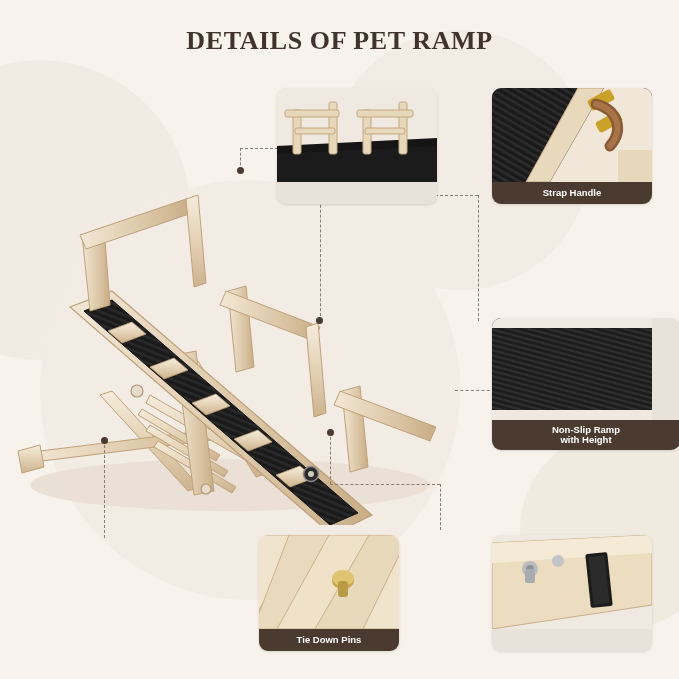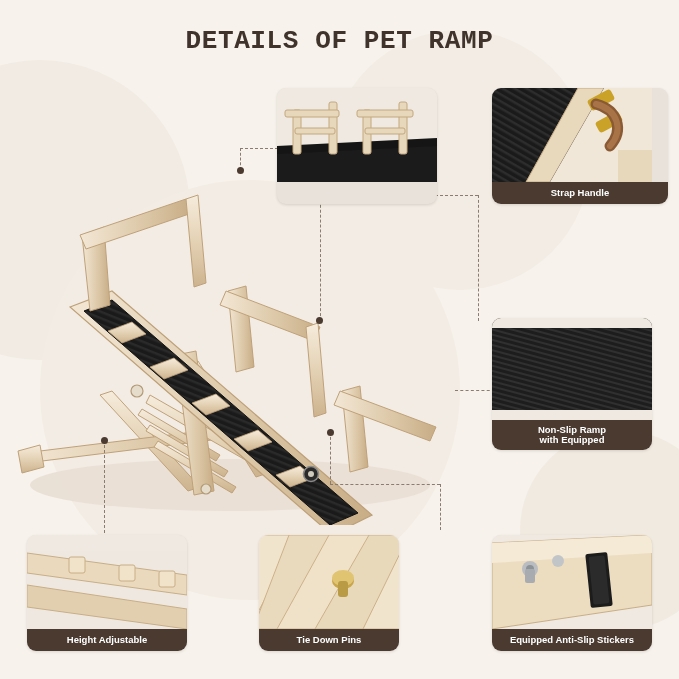--- a/index.html
+++ b/index.html
@@ -34,21 +34,21 @@
   .title {
     position: absolute;
     top: 26px;
     left: 0;
     width: 100%;
     text-align: center;
     font-size: 26px;
     font-weight: bold;
     letter-spacing: 0.6px;
     color: #3f332c;
-    font-family: Liberation Mono, monospace;
+    font-family: Liberation Serif, serif;
   }
 
   
   .card {
     position: absolute;
     border-radius: 9px;
     overflow: hidden;
     background: #e8e2da;
     box-shadow: 0 1px 3px rgba(0,0,0,0.12);
   }
@@ -225,21 +225,21 @@
           <rect x="122" y="14" width="8" height="52" rx="2"></rect>
           <rect x="8" y="22" width="54" height="7" rx="2"></rect>
           <rect x="80" y="22" width="56" height="7" rx="2"></rect>
           <rect x="18" y="40" width="40" height="6" rx="2"></rect>
           <rect x="88" y="40" width="40" height="6" rx="2"></rect>
         </g>
       </svg>
     </div>
   </div>
 
-  <div class="card" style="left:492px; top:88px; width:176px; height:116px;">
+  <div class="card" style="left:492px; top:88px; width:160px; height:116px;">
     <div class="photo">
       <svg width="160" height="94" viewBox="0 0 160 94" xmlns="http://www.w3.org/2000/svg">
         <rect width="160" height="94" fill="#f0ebe3"></rect>
         <polygon points="0,0 86,0 34,94 0,94" fill="url(#grooves2)"></polygon>
         <defs>
           <pattern id="grooves2" width="6" height="6" patternUnits="userSpaceOnUse" patternTransform="rotate(30)">
             <rect width="6" height="6" fill="#1a1a1a"></rect>
             <rect width="6" height="2.4" fill="#2d2d2d"></rect>
           </pattern>
         </defs>
@@ -251,56 +251,40 @@
           <rect x="104" y="28" width="26" height="12" rx="3" fill="#c9a227" transform="rotate(-28 117 34)"></rect>
           <path d="M104 16 C126 22 132 42 118 58" stroke="#8a5a34" stroke-width="11" fill="none" stroke-linecap="round"></path>
           <path d="M104 16 C126 22 132 42 118 58" stroke="#a97348" stroke-width="6" fill="none" stroke-linecap="round"></path>
         </g>
         <rect x="126" y="62" width="34" height="32" fill="#e7d7bb"></rect>
       </svg>
     </div>
     <div class="caption">Strap Handle</div>
   </div>
 
-  <div class="card tall" style="left:492px; top:318px; width:160px; height:132px;text-decoration:underline;">
+  <div class="card tall" style="left:492px; top:318px; width:188px; height:132px;text-decoration:underline;">
     <div class="photo">
       <svg width="160" height="102" viewBox="0 0 160 102" xmlns="http://www.w3.org/2000/svg">
         <defs>
           <pattern id="grooves3" width="5" height="5" patternUnits="userSpaceOnUse" patternTransform="rotate(15)">
             <rect width="5" height="5" fill="#1d1d1d"></rect>
             <rect width="5" height="2" fill="#303030"></rect>
           </pattern>
         </defs>
         <rect width="160" height="102" fill="url(#grooves3)"></rect>
         <rect x="0" y="0" width="160" height="10" fill="#efe9e1"></rect>
         <rect x="0" y="92" width="160" height="10" fill="#efe9e1"></rect>
       </svg>
     </div>
     <div class="caption" style="flex-direction:column;">
       <span>Non-Slip Ramp</span>
-      <span>with Equipped</span>
-    </div>
-  </div>
-
-  <div class="card" style="left:27px; top:535px; width:160px; height:116px;">
-    <div class="photo">
-      <svg width="160" height="94" viewBox="0 0 160 94" xmlns="http://www.w3.org/2000/svg">
-        <rect width="160" height="94" fill="#eee8e0"></rect>
-        <polygon points="0,18 160,40 160,60 0,38" fill="#ead9bd" stroke="#c8ae86" stroke-width="1"></polygon>
-        <polygon points="0,50 160,74 160,94 0,72" fill="#e2cfb0" stroke="#c8ae86" stroke-width="1"></polygon>
-        <g fill="#f1e3ca" stroke="#c8ae86" stroke-width="1">
-          <rect x="42" y="22" width="16" height="16" rx="2"></rect>
-          <rect x="92" y="30" width="16" height="16" rx="2"></rect>
-          <rect x="132" y="36" width="16" height="16" rx="2"></rect>
-        </g>
-        <rect x="0" y="0" width="160" height="16" fill="#efe9e1"></rect>
-      </svg>
-    </div>
-    <div class="caption">Height Adjustable</div>
-  </div>
+      <span>with Height</span>
+    </div>
+  </div>
+
 
   <div class="card" style="left:259px; top:535px; width:140px; height:116px;">
     <div class="photo">
       <svg width="160" height="94" viewBox="0 0 160 94" xmlns="http://www.w3.org/2000/svg">
         <rect width="160" height="94" fill="#efe9e1"></rect>
         <g stroke="#cdb089" stroke-width="1">
           <polygon points="-10,0 40,0 -10,94" fill="#f1e4cd"></polygon>
           <polygon points="30,0 78,0 20,94 -6,94" fill="#e9dabd"></polygon>
           <polygon points="70,0 118,0 58,94 18,94" fill="#f0e2c9"></polygon>
           <polygon points="110,0 160,0 108,94 56,94" fill="#e8d9bb"></polygon>
@@ -327,16 +311,15 @@
           <rect x="99" y="21" width="16" height="48" rx="2" fill="#2b2b2b" transform="rotate(-6 107 45)"></rect>
         </g>
         <g>
           <circle cx="38" cy="34" r="8" fill="#b9bcc0"></circle>
           <circle cx="38" cy="34" r="4" fill="#8d9296"></circle>
           <rect x="33" y="34" width="10" height="14" rx="2" fill="#a8acb0"></rect>
           <circle cx="66" cy="26" r="6" fill="#c2c5c8"></circle>
         </g>
       </svg>
     </div>
-    <div class="caption">Equipped Anti-Slip Stickers</div>
   </div>
 
 </div>
 
 </body></html>

